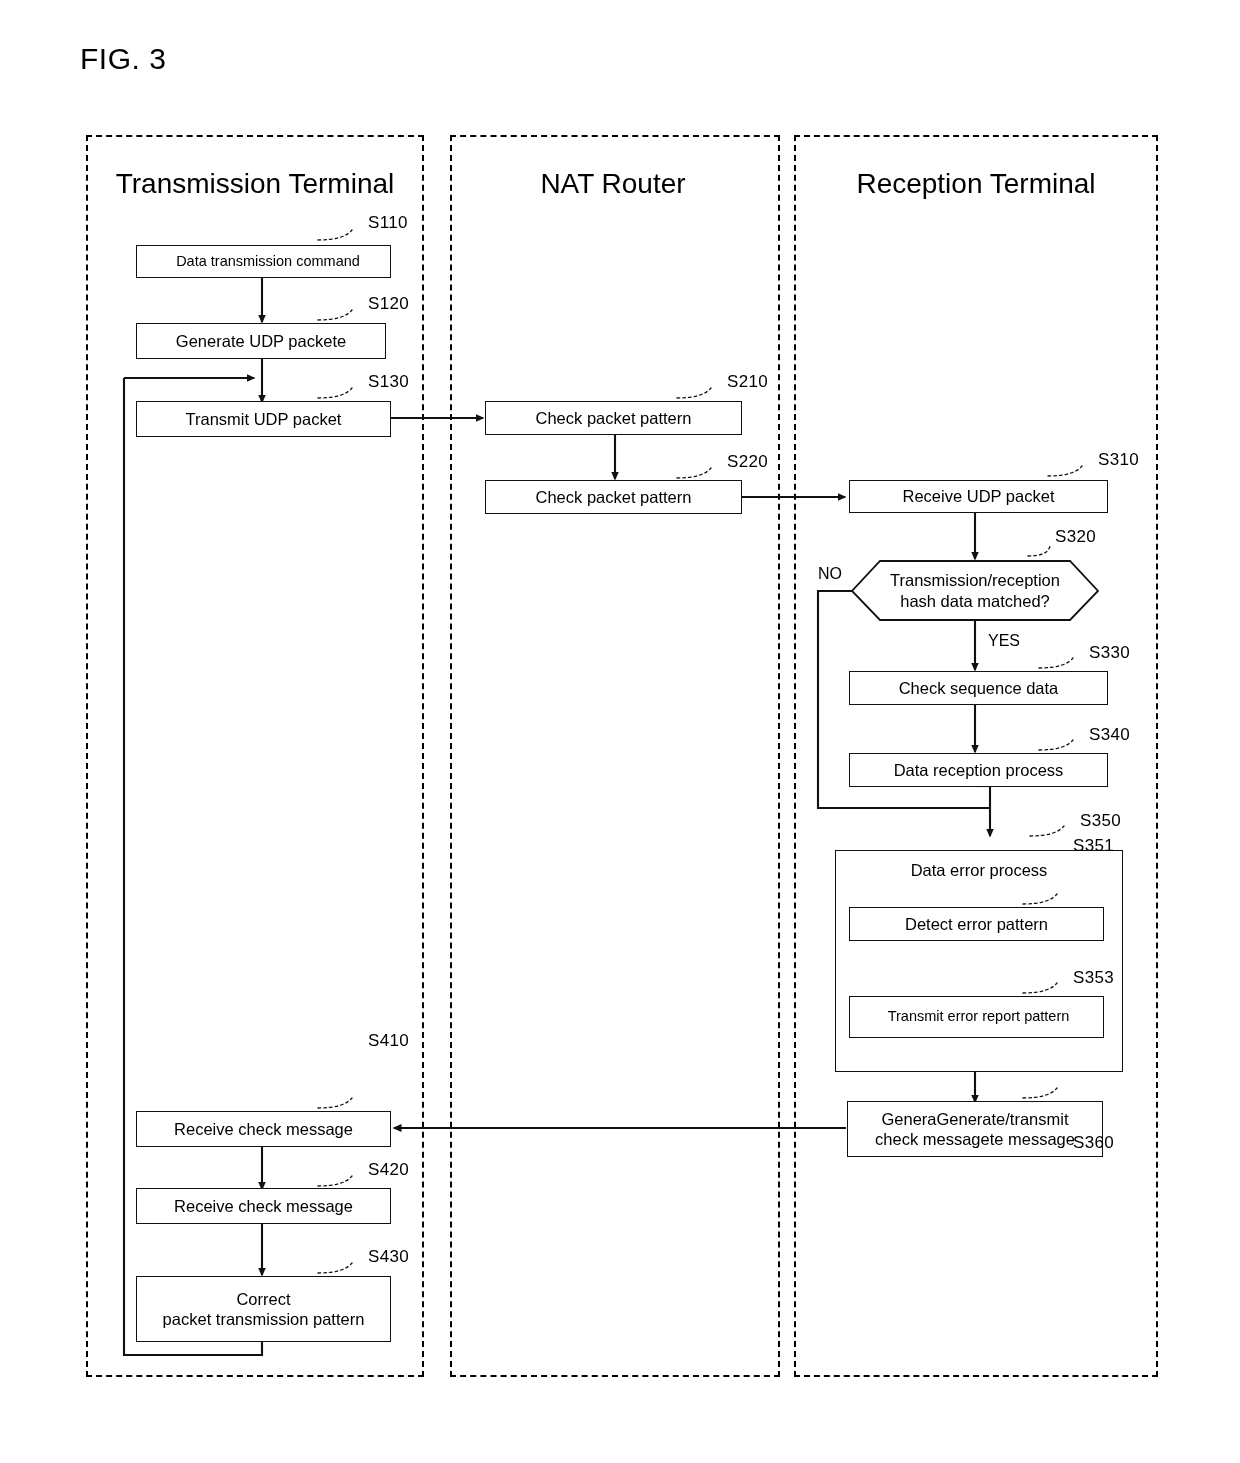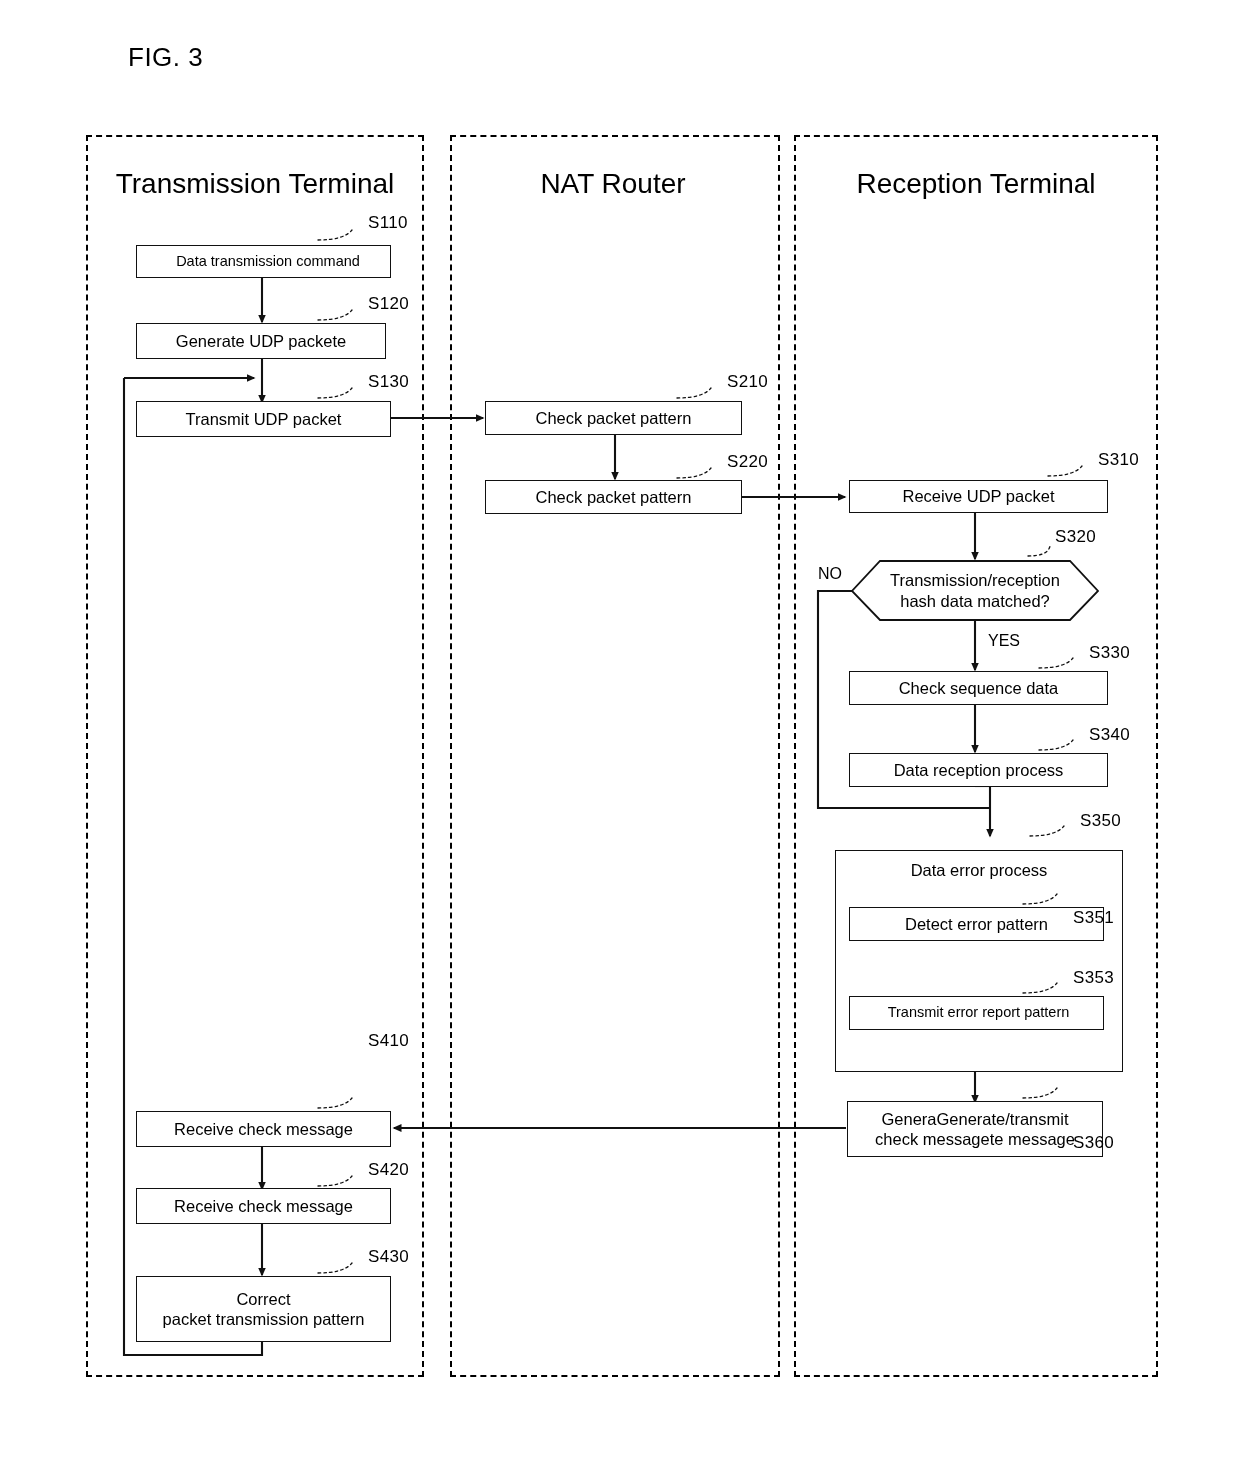--- a/index.html
+++ b/index.html
@@ -1,20 +1,20 @@
 <!DOCTYPE html>
 <html><head>
 <meta charset="utf-8">
 <title>FIG. 3</title>
 <style>
   html,body{margin:0;padding:0;background:#ffffff;}
   body{width:1240px;height:1463px;position:relative;
        font-family:"Liberation Sans","DejaVu Sans",sans-serif;color:#000;}
   #stage{position:absolute;left:0;top:0;width:1240px;height:1463px;overflow:hidden;}
-  #fig-title{position:absolute;left:80px;top:42px;font-size:26px;letter-spacing:.5px;margin-left:48px;}
+  #fig-title{position:absolute;left:80px;top:42px;font-size:30px;letter-spacing:.5px;}
   svg.layer{position:absolute;left:0;top:0;width:1240px;height:1463px;}
   .lane{position:absolute;border:2px dashed #000;box-sizing:border-box;}
   .lane-title{position:absolute;text-align:center;font-size:28px;white-space:nowrap;}
   .node{position:absolute;box-sizing:border-box;border:1.6px solid #111;
         background:#fff;display:flex;align-items:center;justify-content:center;
         text-align:center;line-height:1.22;font-size:16.5px;padding:2px 4px;}
   .node.small{font-size:14.5px;}
   .group{position:absolute;box-sizing:border-box;border:1.6px solid #111;background:#fff;}
   .group-title{position:absolute;width:100%;text-align:center;font-size:16.5px;top:10px;left:0;}
   .ref{position:absolute;font-size:17px;white-space:nowrap;letter-spacing:.3px;}
@@ -126,23 +126,23 @@
 
   <div class="node" style="left:849px;top:753px;width:259px;height:34px;">Data reception process</div>
   <div class="ref" style="left:1089px;top:725px;">S340</div>
 
   <div class="group" style="left:835px;top:838px;width:288px;height:222px;margin-top:12px;">
     <div class="group-title">Data error process</div>
   </div>
   <div class="ref" style="left:1080px;top:811px;">S350</div>
 
   <div class="node" style="left:849px;top:907px;width:255px;height:34px;">Detect error pattern</div>
-  <div class="ref" style="left:1073px;top:908px;">S351</div>
+  <div class="ref" style="left:1073px;top:836px;">S351</div>
 
-  <div class="node small" style="left:849px;top:996px;width:255px;height:34px;padding-left:8px;">Transmit error report pattern</div>
+  <div class="node small" style="left:849px;top:996px;width:255px;height:42px;padding-left:8px;">Transmit error report pattern</div>
   <div class="ref" style="left:1073px;top:968px;">S353</div>
 
   <div class="node" style="left:847px;top:1101px;width:256px;height:56px;white-space:pre-line;">GeneraGenerate/transmit
 check messagete message</div>
   <div class="ref" style="left:1073px;top:1133px;">S360</div>
 
   <svg class="layer" viewBox="0 0 1240 1463">
     <g fill="none" stroke="#111" stroke-width="1.3" stroke-dasharray="2.5 3.2" stroke-linecap="round">
       <path d="M318,240 Q344,240 352,230"></path>
       <path d="M318,320 Q344,320 352,310"></path>

